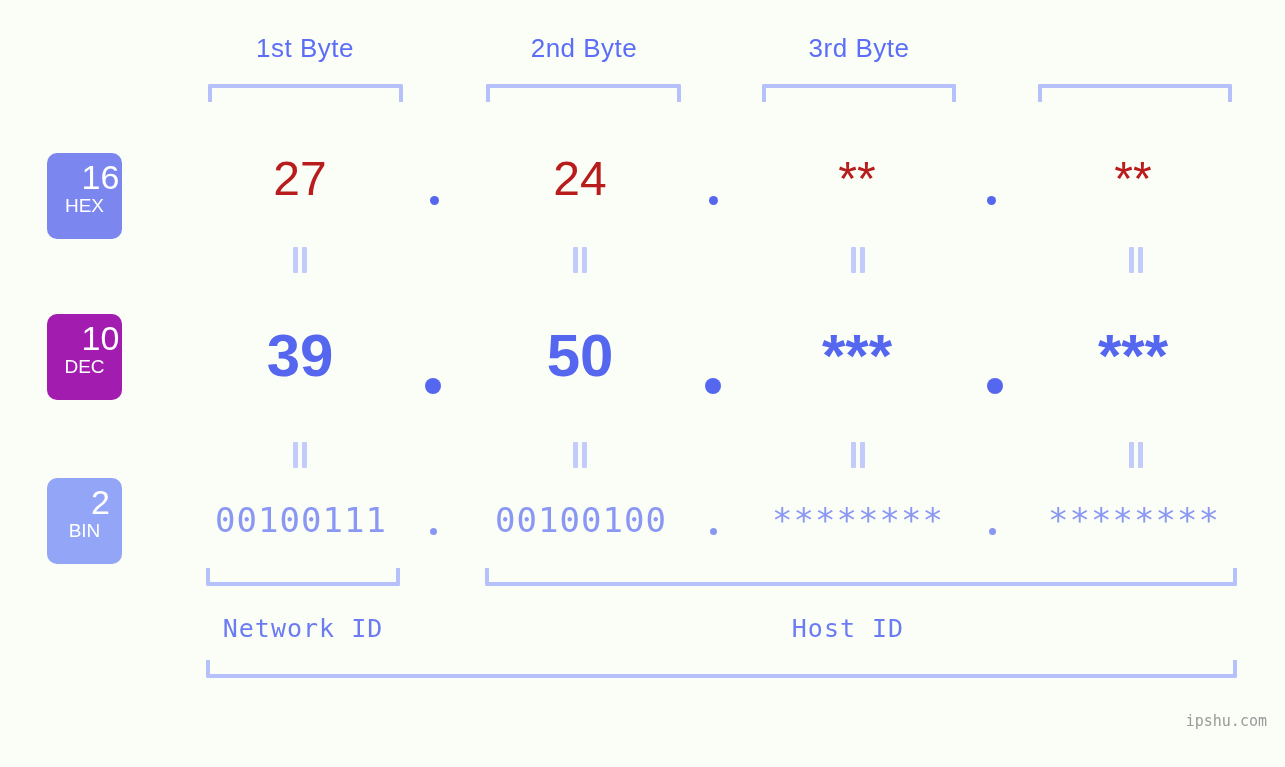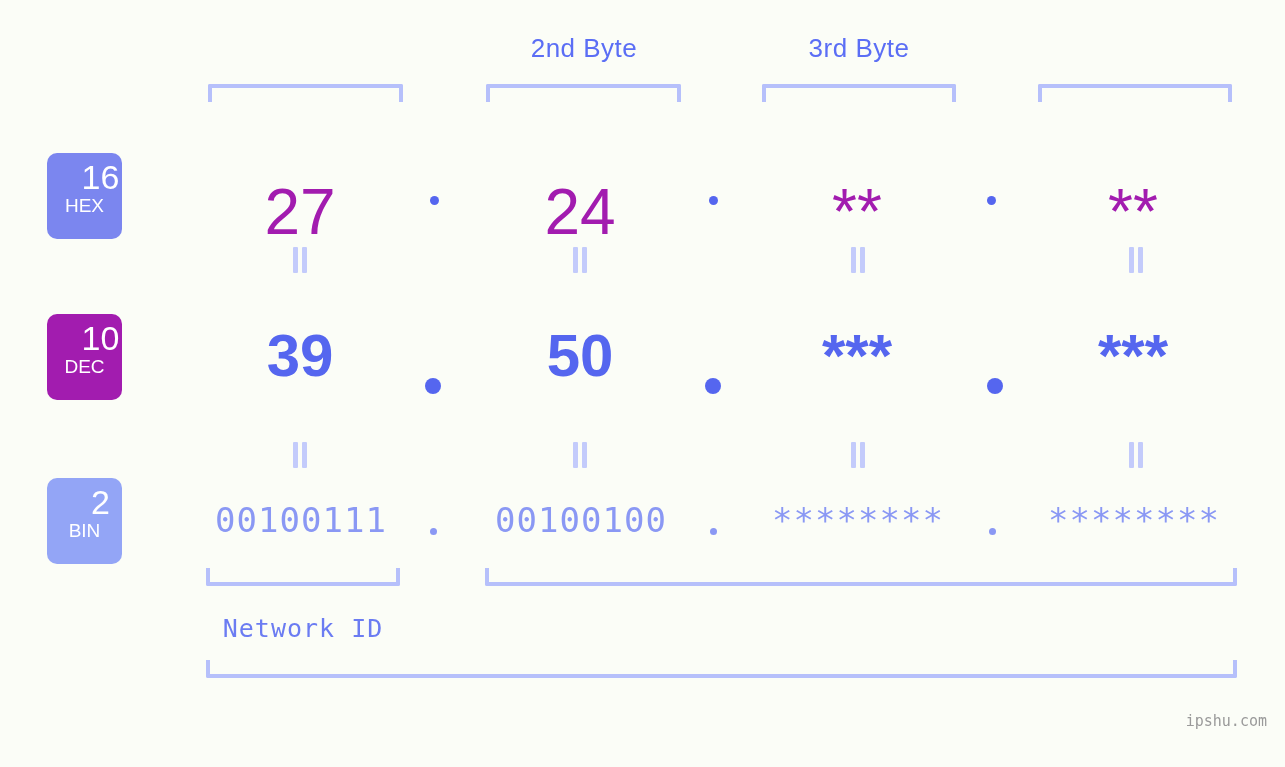--- a/index.html
+++ b/index.html
@@ -77,21 +77,21 @@
     font-weight: 400;
   }
 
   
   .cell {
     position: absolute;
     text-align: center;
     white-space: nowrap;
     color: #7b8cf4;
   }
-  .row-hex .cell { font-size: 64px; line-height: 48px; color: #a21caf; margin-top: 33px; }
+  .row-hex .cell { font-size: 48px; line-height: 48px; color: #b91c1c; }
   .row-dec .cell { font-size: 60px; line-height: 96px; color: #5566ef; font-weight: 700; }
   .row-bin .cell {
     font-size: 34px; line-height: 34px; color: #8a98f4;
     font-family: "DejaVu Sans Mono", monospace; letter-spacing: 1px;
   }
 
   
   .dot {
     position: absolute;
     border-radius: 50%;
@@ -144,20 +144,21 @@
     font-size: 15px;
     color: #9a9a9a;
     font-family: "DejaVu Sans Mono", monospace;
   }
 </style>
 </head>
 <body>
 
 <div class="stage">
 
+  <div class="byte-head" style="left:205px;width:200px;">1st Byte</div>
   <div class="byte-head" style="left:485px;width:198px;">2nd Byte</div>
   <div class="byte-head" style="left:760px;width:198px;">3rd Byte</div>
 
   <div class="bracket down" style="left:208px;top:84px;width:195px;"></div>
   <div class="bracket down" style="left:486px;top:84px;width:195px;"></div>
   <div class="bracket down" style="left:762px;top:84px;width:194px;"></div>
   <div class="bracket down" style="left:1038px;top:84px;width:194px;"></div>
 
   <div class="badge" style="left:47px;top:153px;height:86px;background:#7b86ef;">
     <span class="num">16</span>
@@ -233,18 +234,19 @@
     <div class="dot tiny" style="left:710px;top:528px;"></div>
     <div class="cell" style="left:760px;top:503px;width:196px;">********</div>
     <div class="dot tiny" style="left:989px;top:528px;"></div>
     <div class="cell" style="left:1036px;top:503px;width:196px;">********</div>
   </div>
 
   <div class="bracket up" style="left:206px;top:568px;width:194px;"></div>
   <div class="bracket up" style="left:485px;top:568px;width:752px;"></div>
 
   <div class="seg-label" style="left:206px;top:614px;width:194px;">Network ID</div>
+  <div class="seg-label" style="left:710px;top:614px;width:276px;">Host ID</div>
 
   <div class="bracket up" style="left:206px;top:660px;width:1031px;"></div>
 
   <div class="watermark">ipshu.com</div>
 
 </div>
 
 </body></html>

